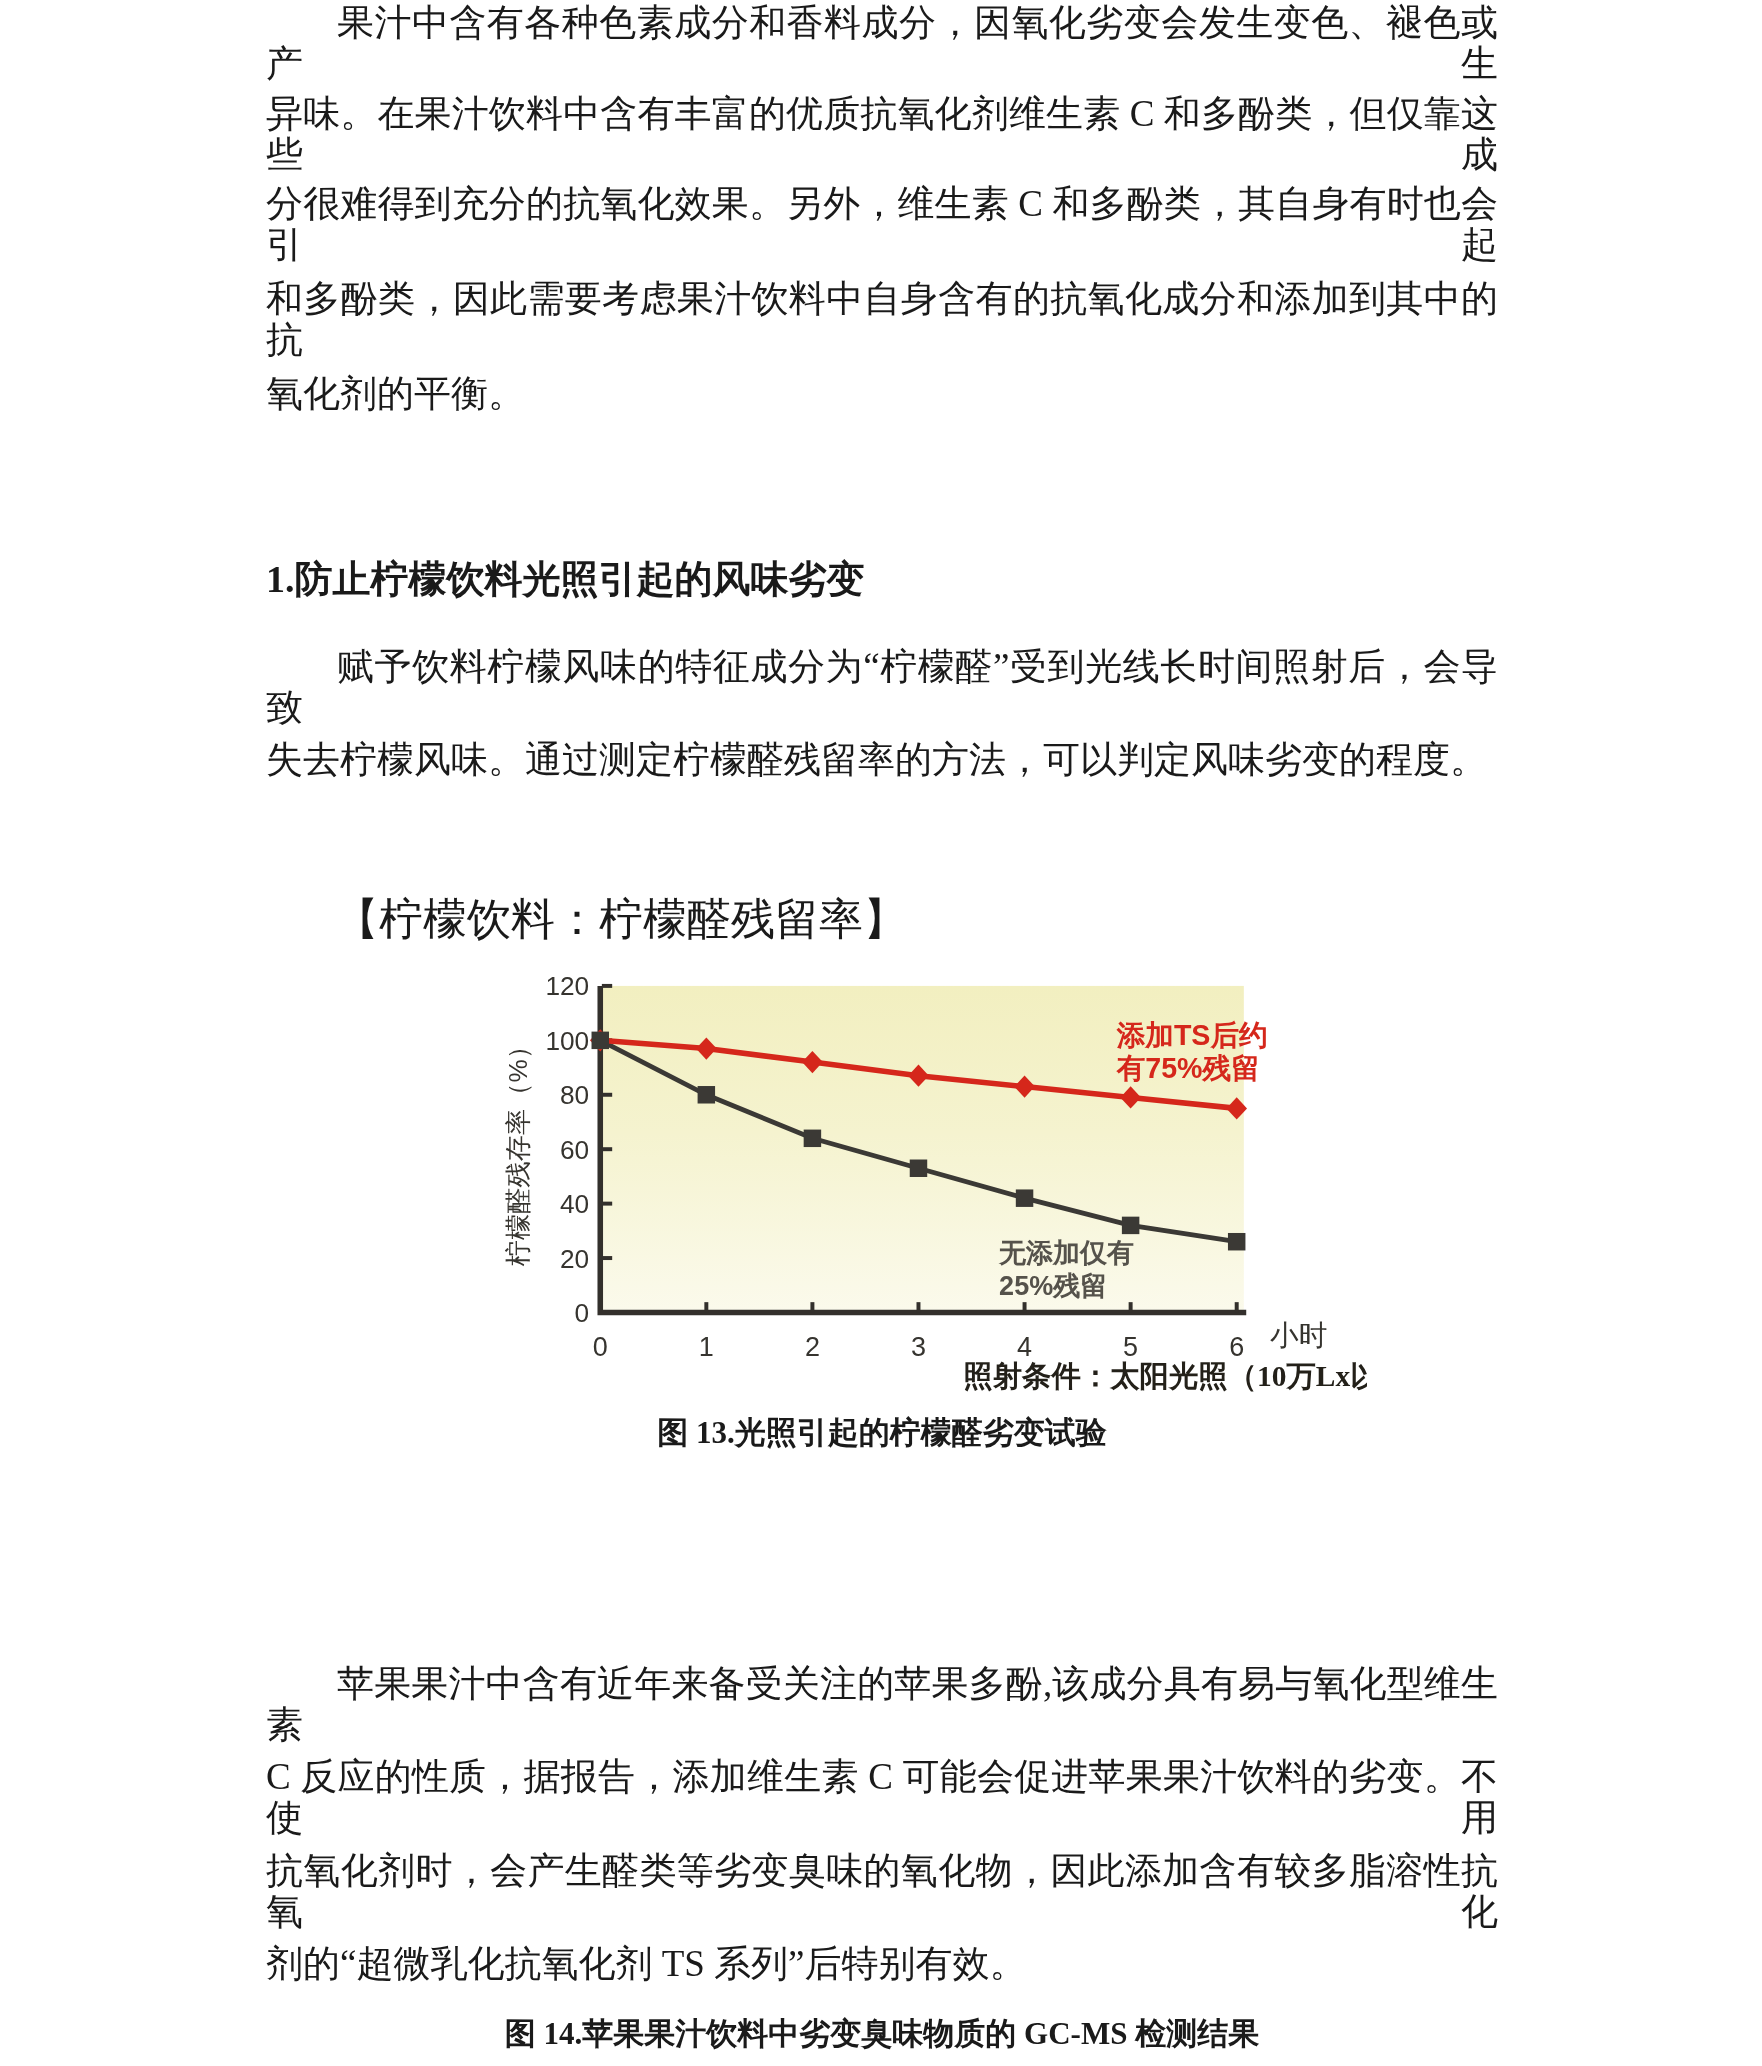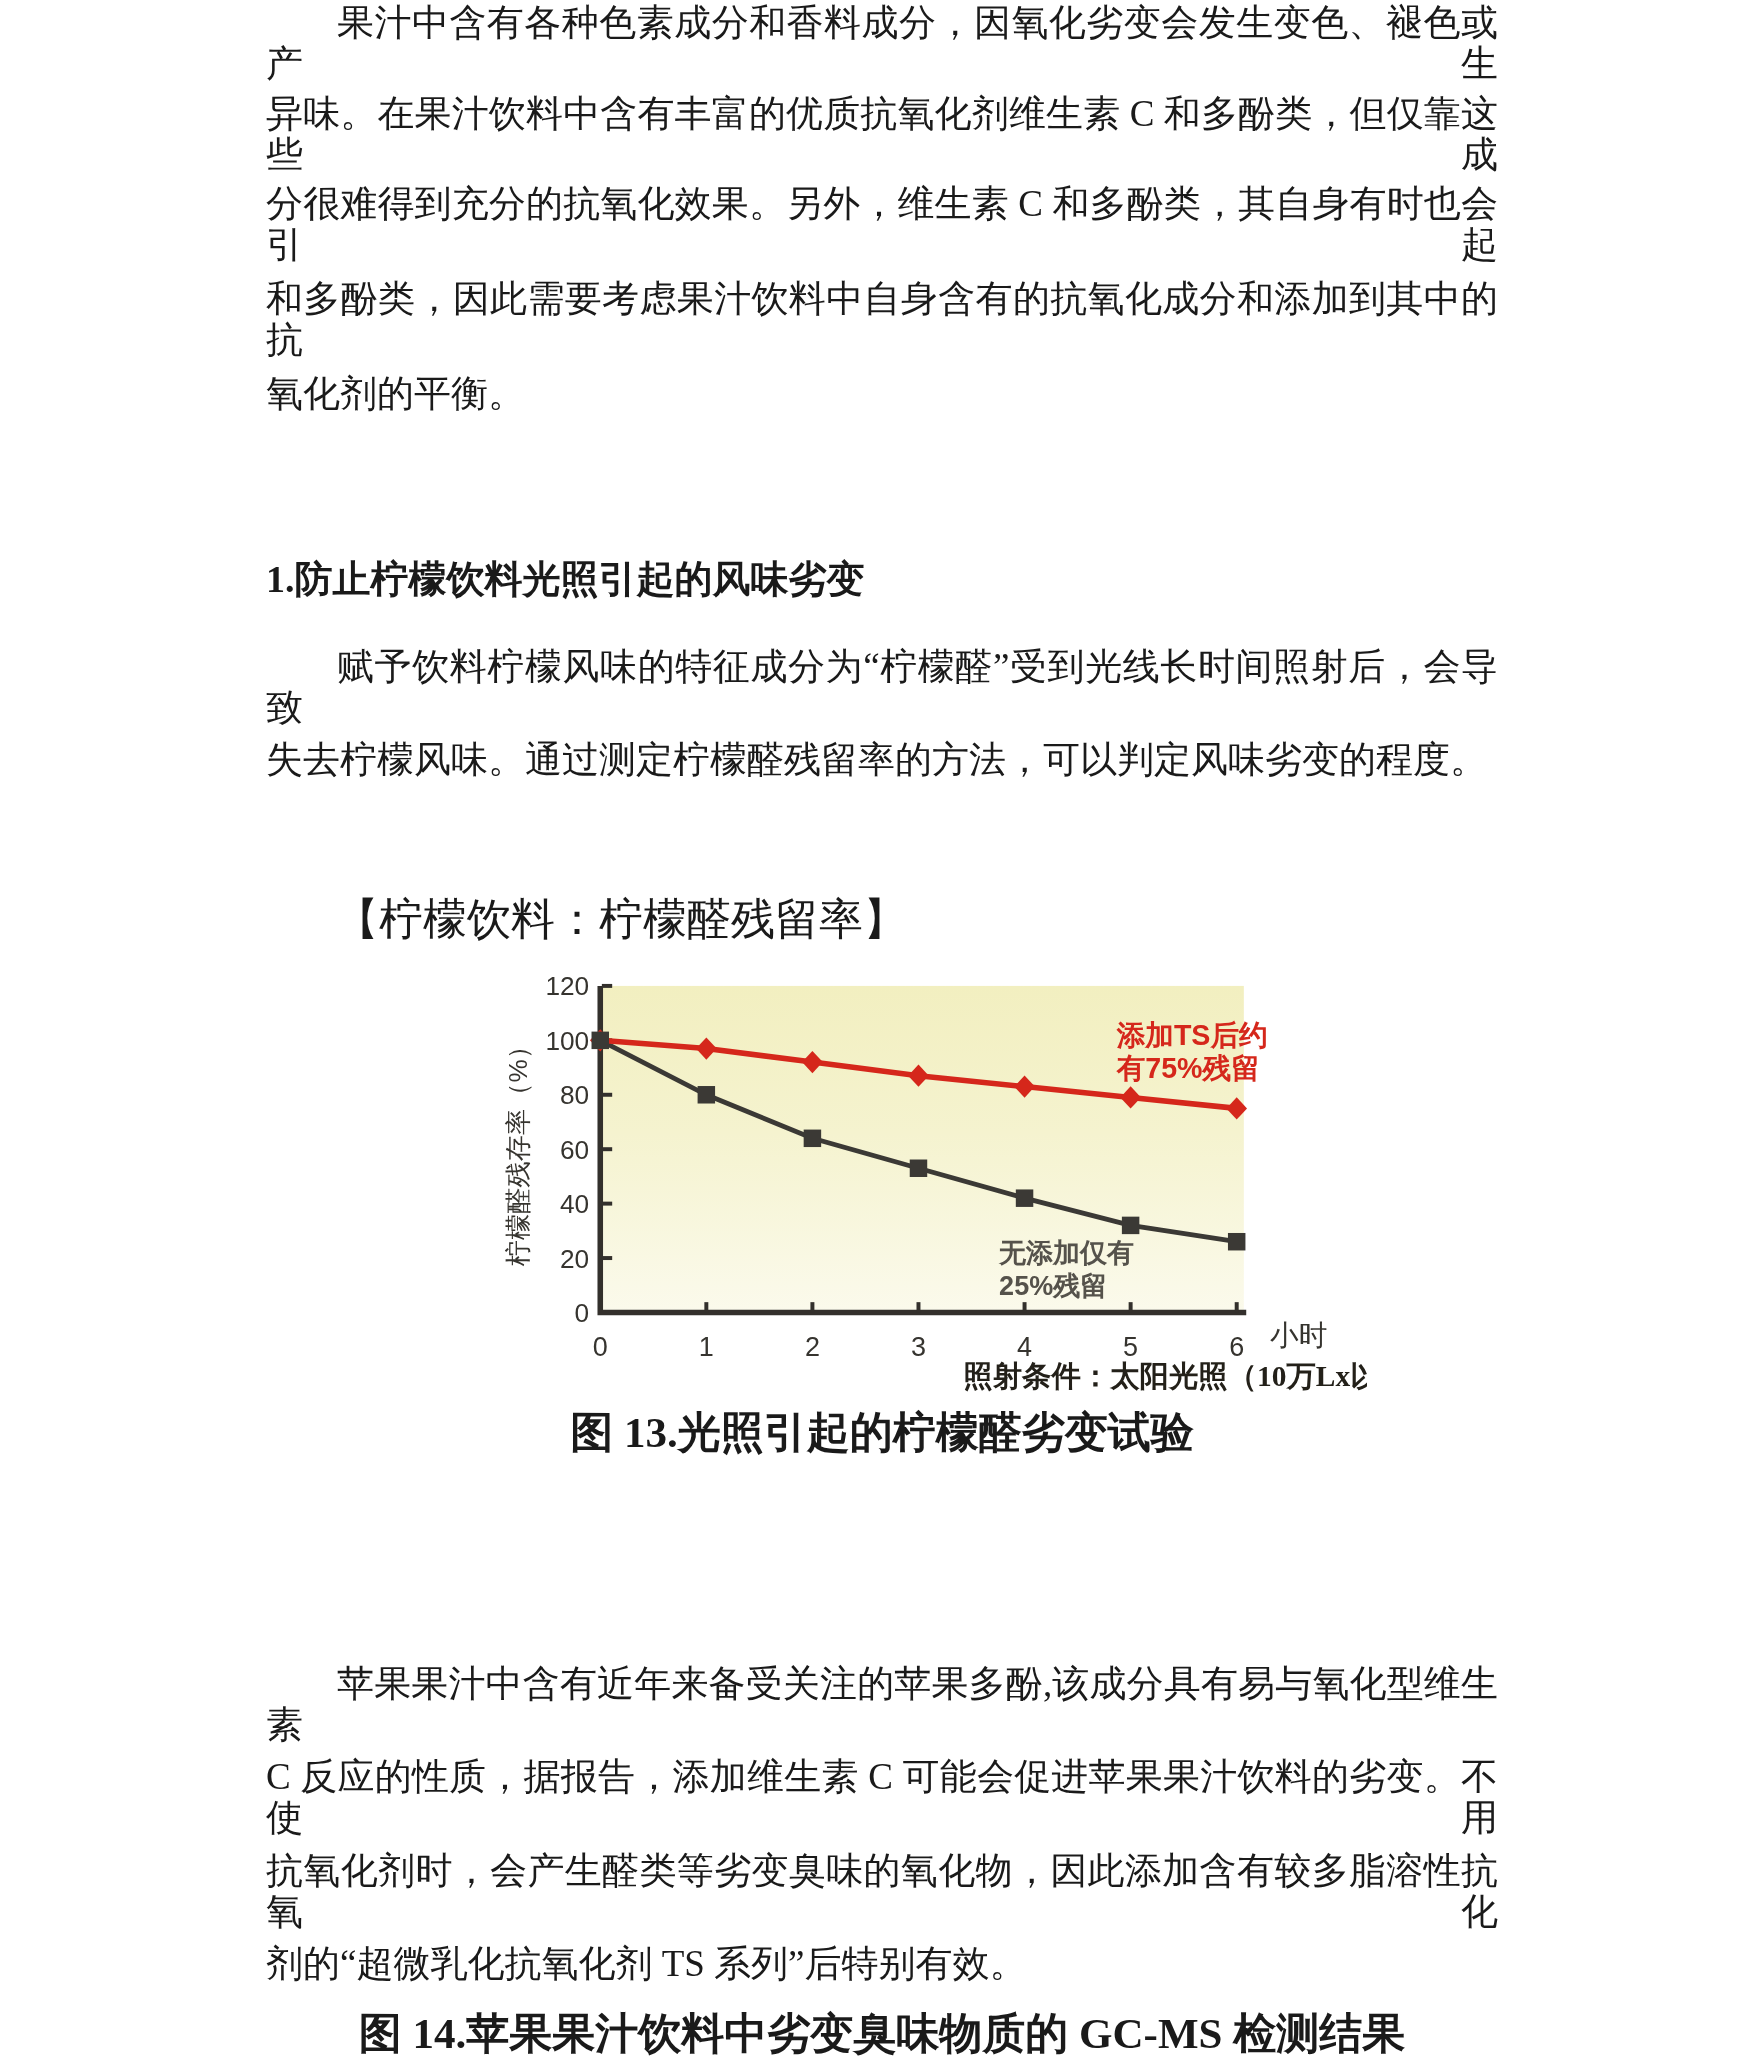--- a/index.html
+++ b/index.html
@@ -2,21 +2,21 @@
 <html style="font-size:12.7px"><head>
 <meta charset="utf-8">
 <style>
   html,body{margin:0;padding:0;background:#ffffff;}
   #page{position:relative;width:1763px;height:2066px;background:#ffffff;overflow:hidden;
         font-family:"Liberation Serif","DejaVu Serif",serif;color:#1a1a1a;}
   .line{position:absolute;left:266px;width:1232px;font-size:37px;line-height:41px;}
   .just{text-align:justify;text-align-last:justify;}
   .ind{text-indent:71px;}
   .heading{position:absolute;left:266px;width:1232px;font-size:38px;line-height:46px;font-weight:700;}
-  .caption{position:absolute;left:266px;width:1232px;text-align:center;font-size:43px;line-height:41px;font-weight:700;}
+  .caption{position:absolute;left:266px;width:1232px;text-align:center;font-size:31px;line-height:41px;font-weight:700;}
   .chart-label{position:absolute;left:335px;top:877px;font-size:44px;line-height:45px;margin-top:20px;}
   #chart-svg{position:absolute;left:493px;top:970px;}
   #chart-svg text{font-family:"Liberation Sans","DejaVu Sans",sans-serif;}
 </style>
 </head>
 <body>
 
 <div id="page">
 
   <div class="line just ind" style="top:2.4px">果汁中含有各种色素成分和香料成分，因氧化劣变会发生变色、褪色或产生</div>

